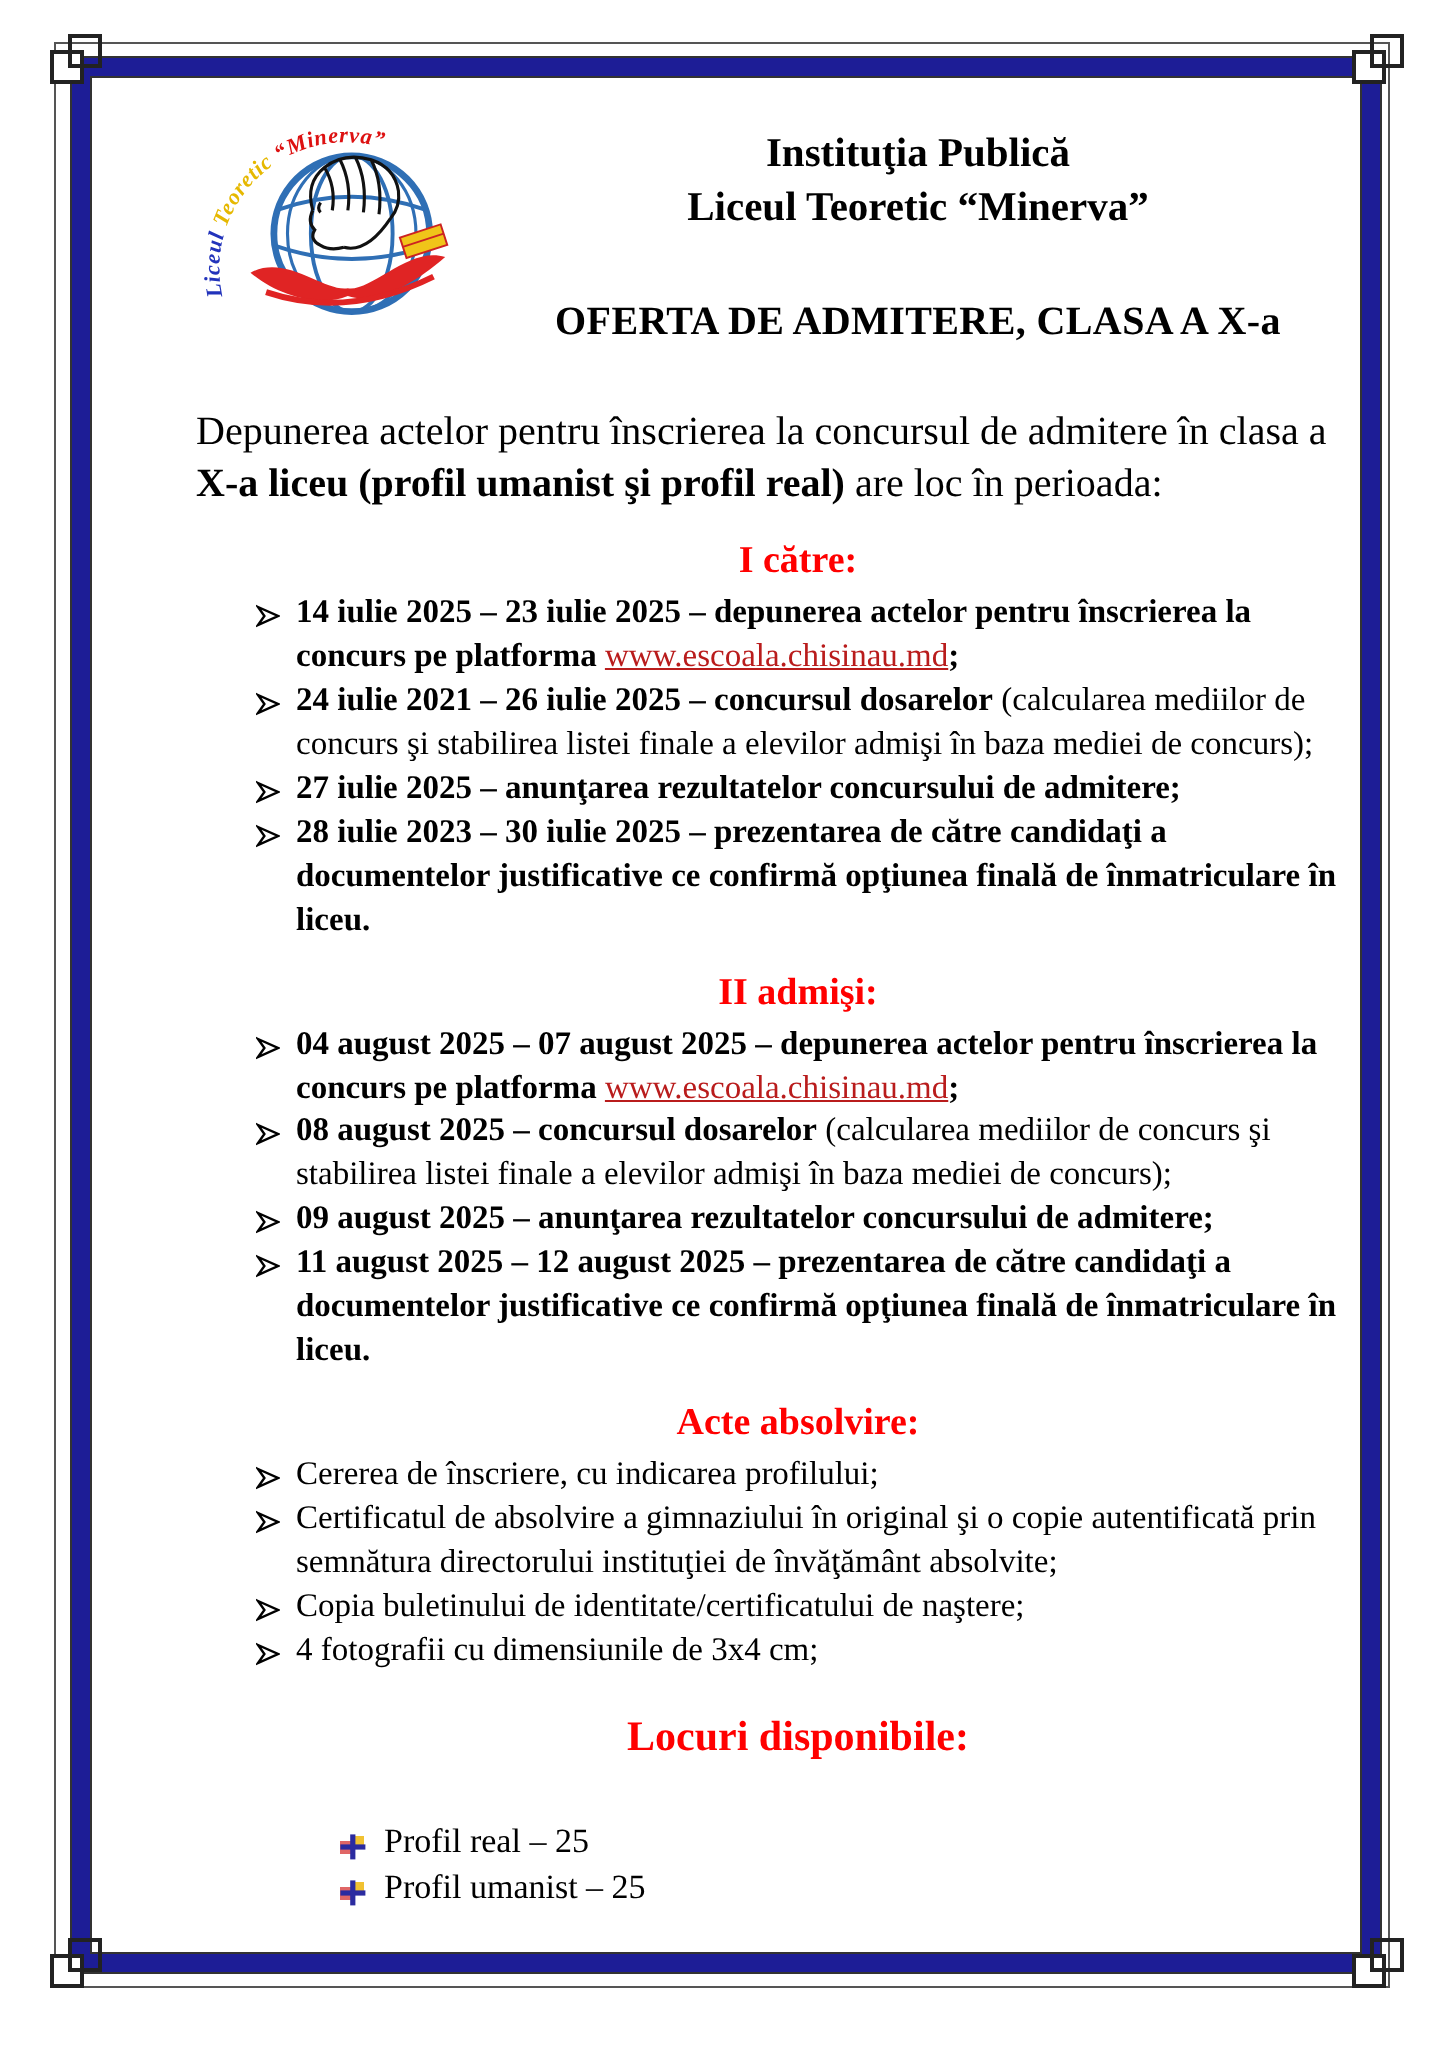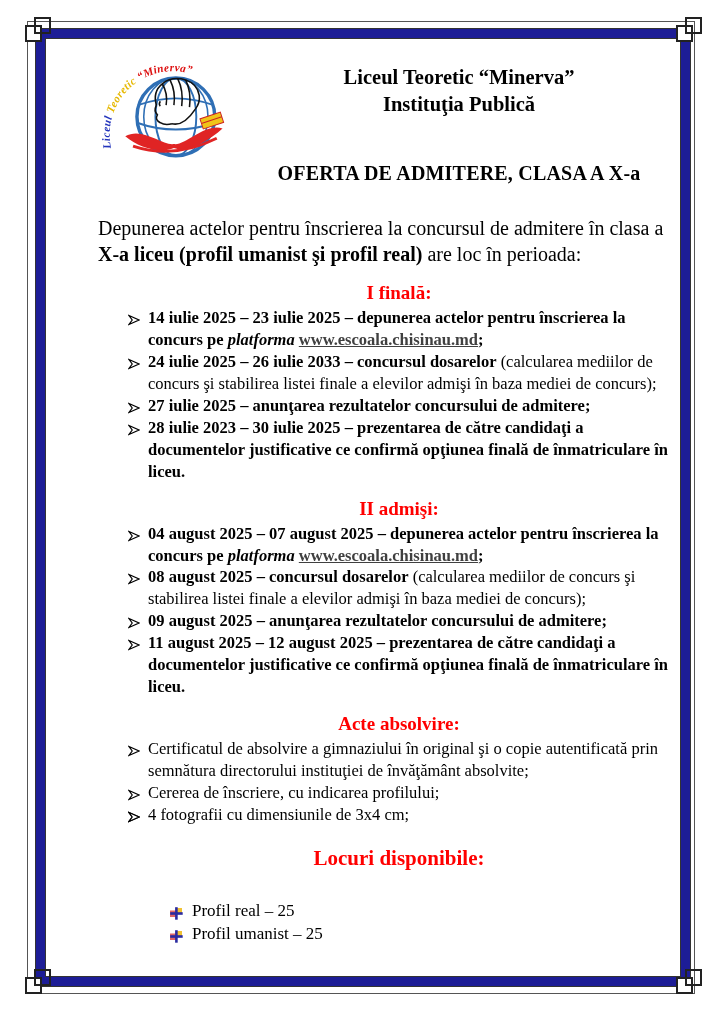--- a/index.html
+++ b/index.html
@@ -21,34 +21,34 @@
   .c-bl{left:24px;top:968px;}
   .c-br{left:675px;top:968px;}
 
   
   .content{position:absolute;left:98px;top:58px;width:572px;}
 
   .header{display:flex;}
   .logo-box{width:150px;flex:none;}
   .title-box{flex:1;text-align:center;padding-top:6px;}
   .org{font-size:20.5px;font-weight:bold;line-height:1.32;}
-  .doc-title{font-size:20px;font-weight:bold;margin-top:44px;letter-spacing:.2px;}
+  .doc-title{font-size:20px;font-weight:bold;margin-top:32px;letter-spacing:.2px;}
 
   .intro{margin:30px 0 0;font-size:20px;line-height:1.3;}
 
   .sec-head{color:#ff0000;font-weight:bold;font-size:19px;text-align:center;
     padding-left:30px;margin:15px 0 3px;}
   .sec-head.big{font-size:21px;margin-top:20px;}
 
   ul.stage-list{list-style:none;margin:2px 0 0;padding:0 0 0 30px;}
   ul.stage-list li{position:relative;padding-left:20px;font-size:16.5px;line-height:1.33;}
   .marker{position:absolute;left:0;top:3px;}
   .b{font-weight:bold;}
-  .i{font-style:italic;margin-top:17px;}
-  .lnk{color:#404040;text-decoration:underline;cursor:pointer;font-weight:bold;}
+  .i{margin-top:17px;}
+  .lnk{color:#b91c1c;text-decoration:underline;cursor:pointer;}
 
   ul.places{list-style:none;margin:28px 0 0;padding:0 0 0 72px;}
   ul.places li{position:relative;padding-left:22px;font-size:17px;line-height:1.38;}
   .cross{position:absolute;left:0;top:4px;}
 </style>
 </head>
 <body>
 
 <div class="frame-outer"></div>
 <div class="frame-navy"></div>
@@ -109,36 +109,36 @@
         <text font-size="11.5" font-weight="bold" font-style="italic" font-family="Liberation Serif, serif" letter-spacing="0.4">
           <textPath href="#arcpath" startOffset="2">
             <tspan fill="#2233bb">Liceul </tspan>
             <tspan fill="#e6b800">Teoretic </tspan>
             <tspan fill="#dd1111">“Minerva”</tspan>
           </textPath>
         </text>
       </svg>
     </div>
     <div class="title-box">
+      <div class="org">Instituţia Publică</div>
       <div class="org">Liceul Teoretic “Minerva”</div>
-      <div class="org">Instituţia Publică</div>
       <div class="doc-title">OFERTA DE ADMITERE, CLASA A X-a</div>
     </div>
   </div>
 
   <p class="intro"><span>Depunerea actelor pentru înscrierea la concursul de admitere în clasa a </span><span class="b">X-a liceu (profil umanist şi profil real)</span><span> are loc în perioada:</span></p>
 
-  <div class="sec-head">I finală:</div>
+  <div class="sec-head">I către:</div>
   <ul class="stage-list">
       <li><span class="marker"><svg width="12" height="12" viewBox="0 0 12 12">
             <path d="M1 1.5 L11 6 L1 10.5 L4.2 6 Z" fill="#fff" stroke="#000" stroke-width="1.2"></path>
           </svg></span><span class="b">14 iulie 2025 – 23 iulie 2025 – depunerea actelor pentru înscrierea la concurs pe </span><span class="b i">platforma </span><a href="#" class="lnk">www.escoala.chisinau.md</a><span class="b">;</span></li>
       <li><span class="marker"><svg width="12" height="12" viewBox="0 0 12 12">
             <path d="M1 1.5 L11 6 L1 10.5 L4.2 6 Z" fill="#fff" stroke="#000" stroke-width="1.2"></path>
-          </svg></span><span class="b">24 iulie 2025 – 26 iulie 2033 – concursul dosarelor</span><span> (calcularea mediilor de concurs şi stabilirea listei finale a elevilor admişi în baza mediei de concurs);</span></li>
+          </svg></span><span class="b">24 iulie 2021 – 26 iulie 2025 – concursul dosarelor</span><span> (calcularea mediilor de concurs şi stabilirea listei finale a elevilor admişi în baza mediei de concurs);</span></li>
       <li><span class="marker"><svg width="12" height="12" viewBox="0 0 12 12">
             <path d="M1 1.5 L11 6 L1 10.5 L4.2 6 Z" fill="#fff" stroke="#000" stroke-width="1.2"></path>
           </svg></span><span class="b">27 iulie 2025 – anunţarea rezultatelor concursului de admitere;</span></li>
       <li><span class="marker"><svg width="12" height="12" viewBox="0 0 12 12">
             <path d="M1 1.5 L11 6 L1 10.5 L4.2 6 Z" fill="#fff" stroke="#000" stroke-width="1.2"></path>
           </svg></span><span class="b">28 iulie 2023 – 30 iulie 2025 – prezentarea de către candidaţi a documentelor justificative ce confirmă opţiunea finală de înmatriculare în liceu.</span></li>
     </ul>
 
   <div class="sec-head">II admişi:</div>
   <ul class="stage-list">
@@ -153,27 +153,27 @@
           </svg></span><span class="b">09 august 2025 – anunţarea rezultatelor concursului de admitere;</span></li>
       <li><span class="marker"><svg width="12" height="12" viewBox="0 0 12 12">
             <path d="M1 1.5 L11 6 L1 10.5 L4.2 6 Z" fill="#fff" stroke="#000" stroke-width="1.2"></path>
           </svg></span><span class="b">11 august 2025 – 12 august 2025 – prezentarea de către candidaţi a documentelor justificative ce confirmă opţiunea finală de înmatriculare în liceu.</span></li>
     </ul>
 
   <div class="sec-head">Acte absolvire:</div>
   <ul class="stage-list">
       <li><span class="marker"><svg width="12" height="12" viewBox="0 0 12 12">
             <path d="M1 1.5 L11 6 L1 10.5 L4.2 6 Z" fill="#fff" stroke="#000" stroke-width="1.2"></path>
+          </svg></span><span>Cererea de înscriere, cu indicarea profilului;</span></li>
+      <li><span class="marker"><svg width="12" height="12" viewBox="0 0 12 12">
+            <path d="M1 1.5 L11 6 L1 10.5 L4.2 6 Z" fill="#fff" stroke="#000" stroke-width="1.2"></path>
           </svg></span><span>Certificatul de absolvire a gimnaziului în original şi o copie autentificată prin semnătura directorului instituţiei de învăţământ absolvite;</span></li>
       <li><span class="marker"><svg width="12" height="12" viewBox="0 0 12 12">
             <path d="M1 1.5 L11 6 L1 10.5 L4.2 6 Z" fill="#fff" stroke="#000" stroke-width="1.2"></path>
-          </svg></span><span>Cererea de înscriere, cu indicarea profilului;</span></li>
-      <li><span class="marker"><svg width="12" height="12" viewBox="0 0 12 12">
-            <path d="M1 1.5 L11 6 L1 10.5 L4.2 6 Z" fill="#fff" stroke="#000" stroke-width="1.2"></path>
-          </svg></span></li>
+          </svg></span><span>Copia buletinului de identitate/certificatului de naştere;</span></li>
       <li><span class="marker"><svg width="12" height="12" viewBox="0 0 12 12">
             <path d="M1 1.5 L11 6 L1 10.5 L4.2 6 Z" fill="#fff" stroke="#000" stroke-width="1.2"></path>
           </svg></span><span>4 fotografii cu dimensiunile de 3x4 cm;</span></li>
     </ul>
 
   <div class="sec-head big">Locuri disponibile:</div>
   <ul class="places">
       <li><span class="cross"><svg width="13" height="13" viewBox="0 0 13 13">
             <rect x="0" y="3.5" width="6" height="6.5" fill="#e06666"></rect>
             <rect x="7" y="1" width="5" height="5" fill="#f1c232"></rect>

